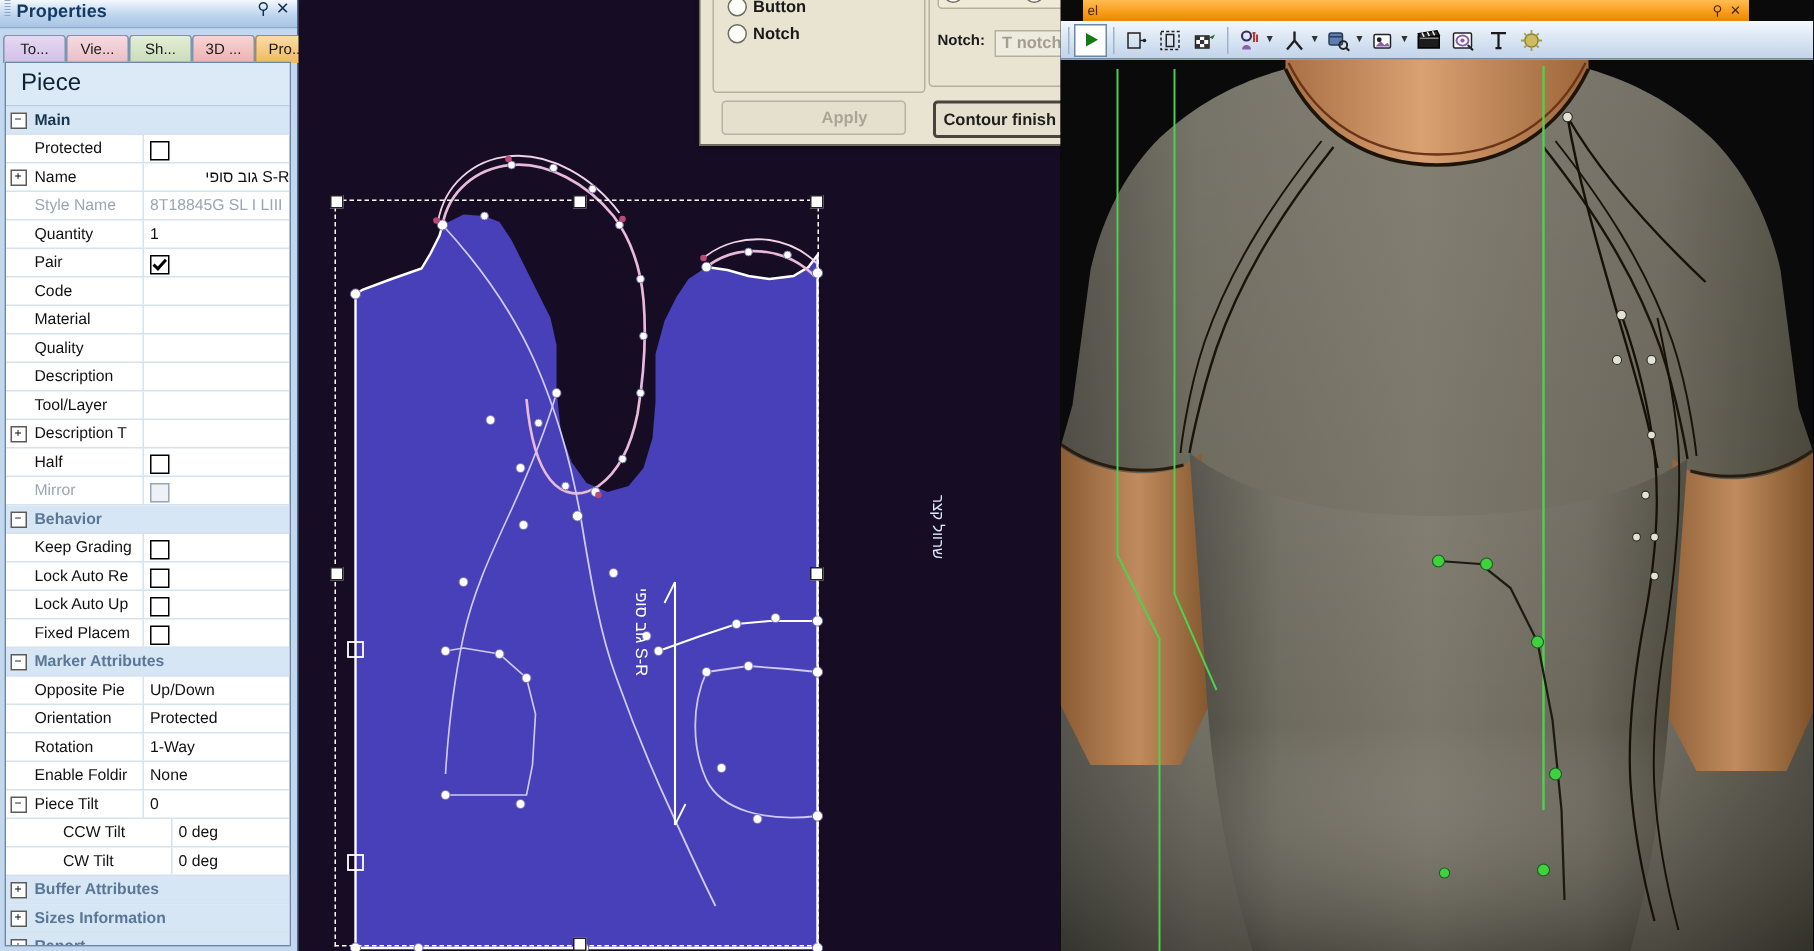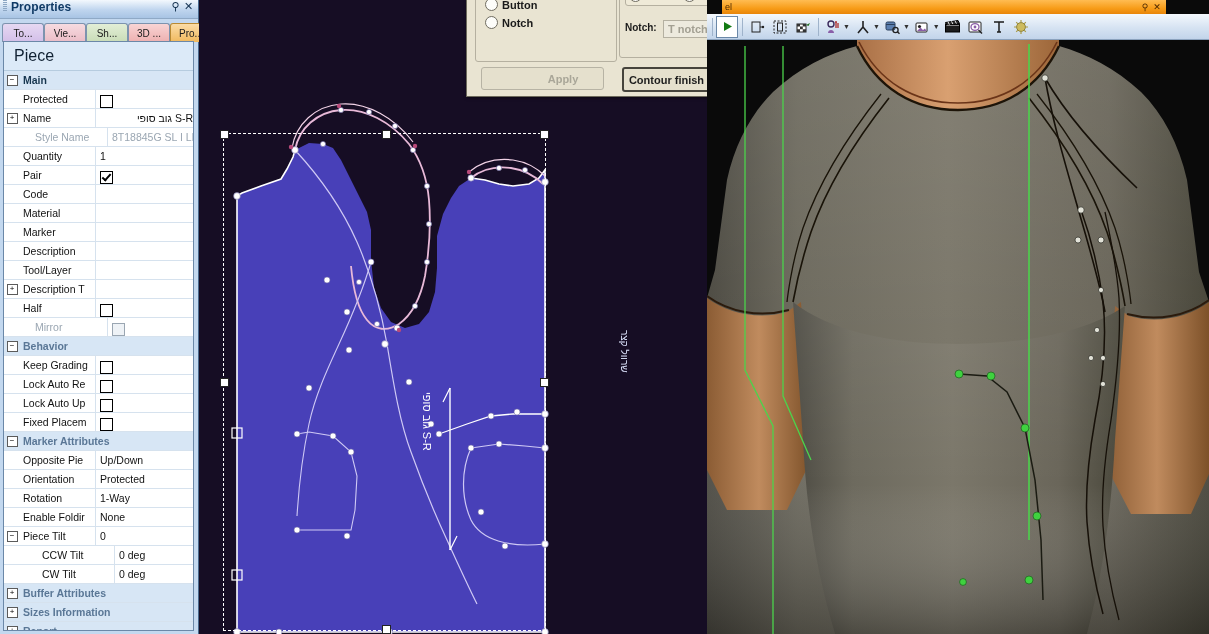--- a/index.html
+++ b/index.html
@@ -32,21 +32,21 @@
   .gexp{width:16px;text-align:center;font-size:9px;color:#333;flex:0 0 16px;cursor:pointer;
       display:flex;align-items:center;justify-content:center;}
   .gexp i{display:block;width:9px;height:9px;border:1px solid #5b5b5b;background:#fff;
       font-style:normal;font-size:8px;line-height:7px;text-align:center;color:#000;}
   .gname{flex:0 0 72px;padding-left:3px;white-space:nowrap;overflow:hidden;
       border-right:1px solid #d6e2ee;line-height:18px;}
   .grow.grp .gname{flex:1;font-weight:bold;color:#5a7796;border-right:none;}
   .grow.grp.on .gname{color:#17364f;}
   .gval{flex:1;padding-left:4px;white-space:nowrap;overflow:hidden;line-height:18px;}
   .gval.dim{color:#9aa6b2;}
-  .gname.dim{color:#9aa6b2;margin-left:12px;}
+  .gname.dim{color:#9aa6b2;}
   .gname.ind{padding-left:22px;}
   .cb{display:inline-block;width:11px;height:11px;border:1px solid #000;background:#fff;
       vertical-align:middle;margin-top:2px;position:relative;}
   .cb.on:after{content:"";position:absolute;left:3px;top:0px;width:3px;height:7px;
       border:solid #000;border-width:0 2px 2px 0;transform:rotate(42deg);}
   .cb.dis{border-color:#9aa6b2;background:#eef2f6;}
 
   
   #canvas2d{position:absolute;left:199px;top:0;width:508px;height:634px;background:#160d24;}
   #sel-box{position:absolute;left:24px;top:133px;width:323px;height:498px;
@@ -161,21 +161,21 @@
             <span class="gname">Code</span>
             <span class="gval"></span>
           </div>
           <div class="grow">
             <span class="gexp"></span>
             <span class="gname">Material</span>
             <span class="gval"></span>
           </div>
           <div class="grow">
             <span class="gexp"></span>
-            <span class="gname">Marker</span>
+            <span class="gname">Quality</span>
             <span class="gval"></span>
           </div>
           <div class="grow">
             <span class="gexp"></span>
             <span class="gname">Description</span>
             <span class="gval"></span>
           </div>
           <div class="grow">
             <span class="gexp"></span>
             <span class="gname">Tool/Layer</span>

